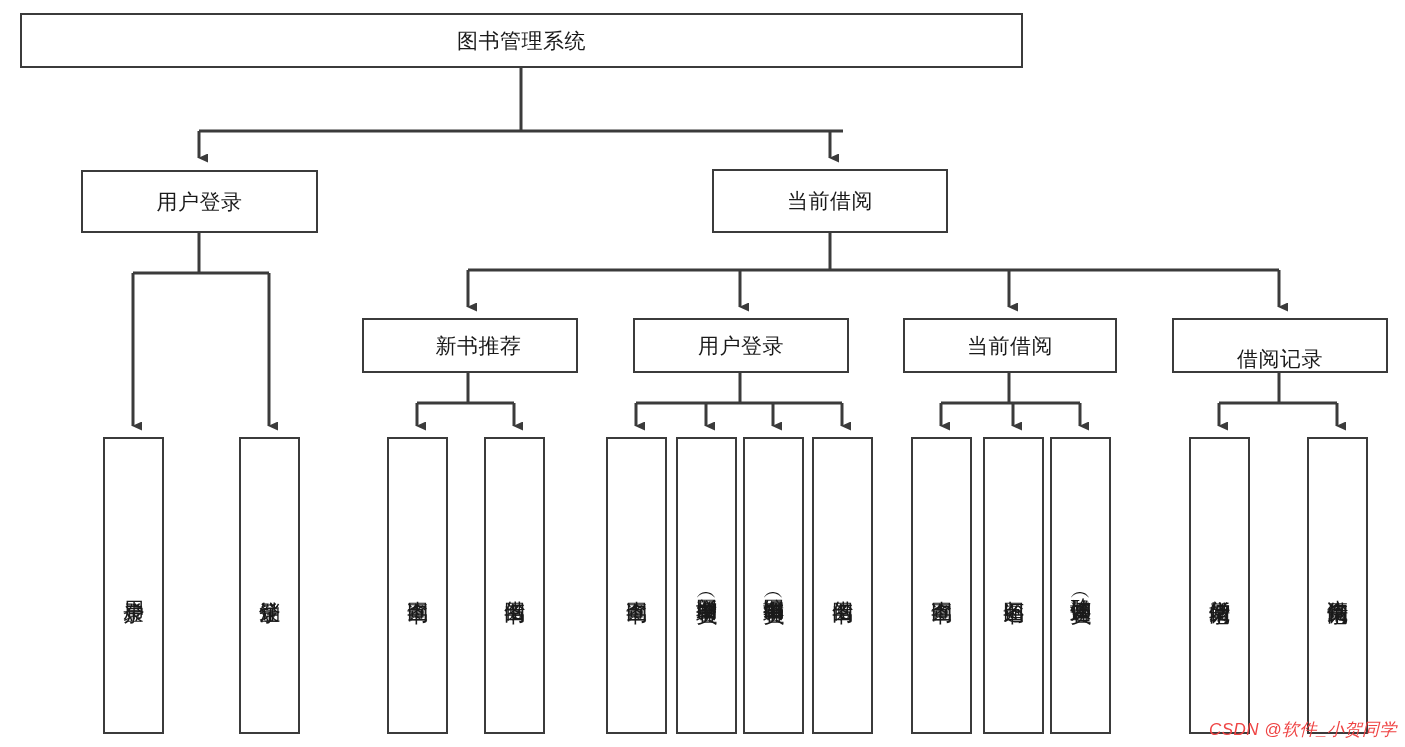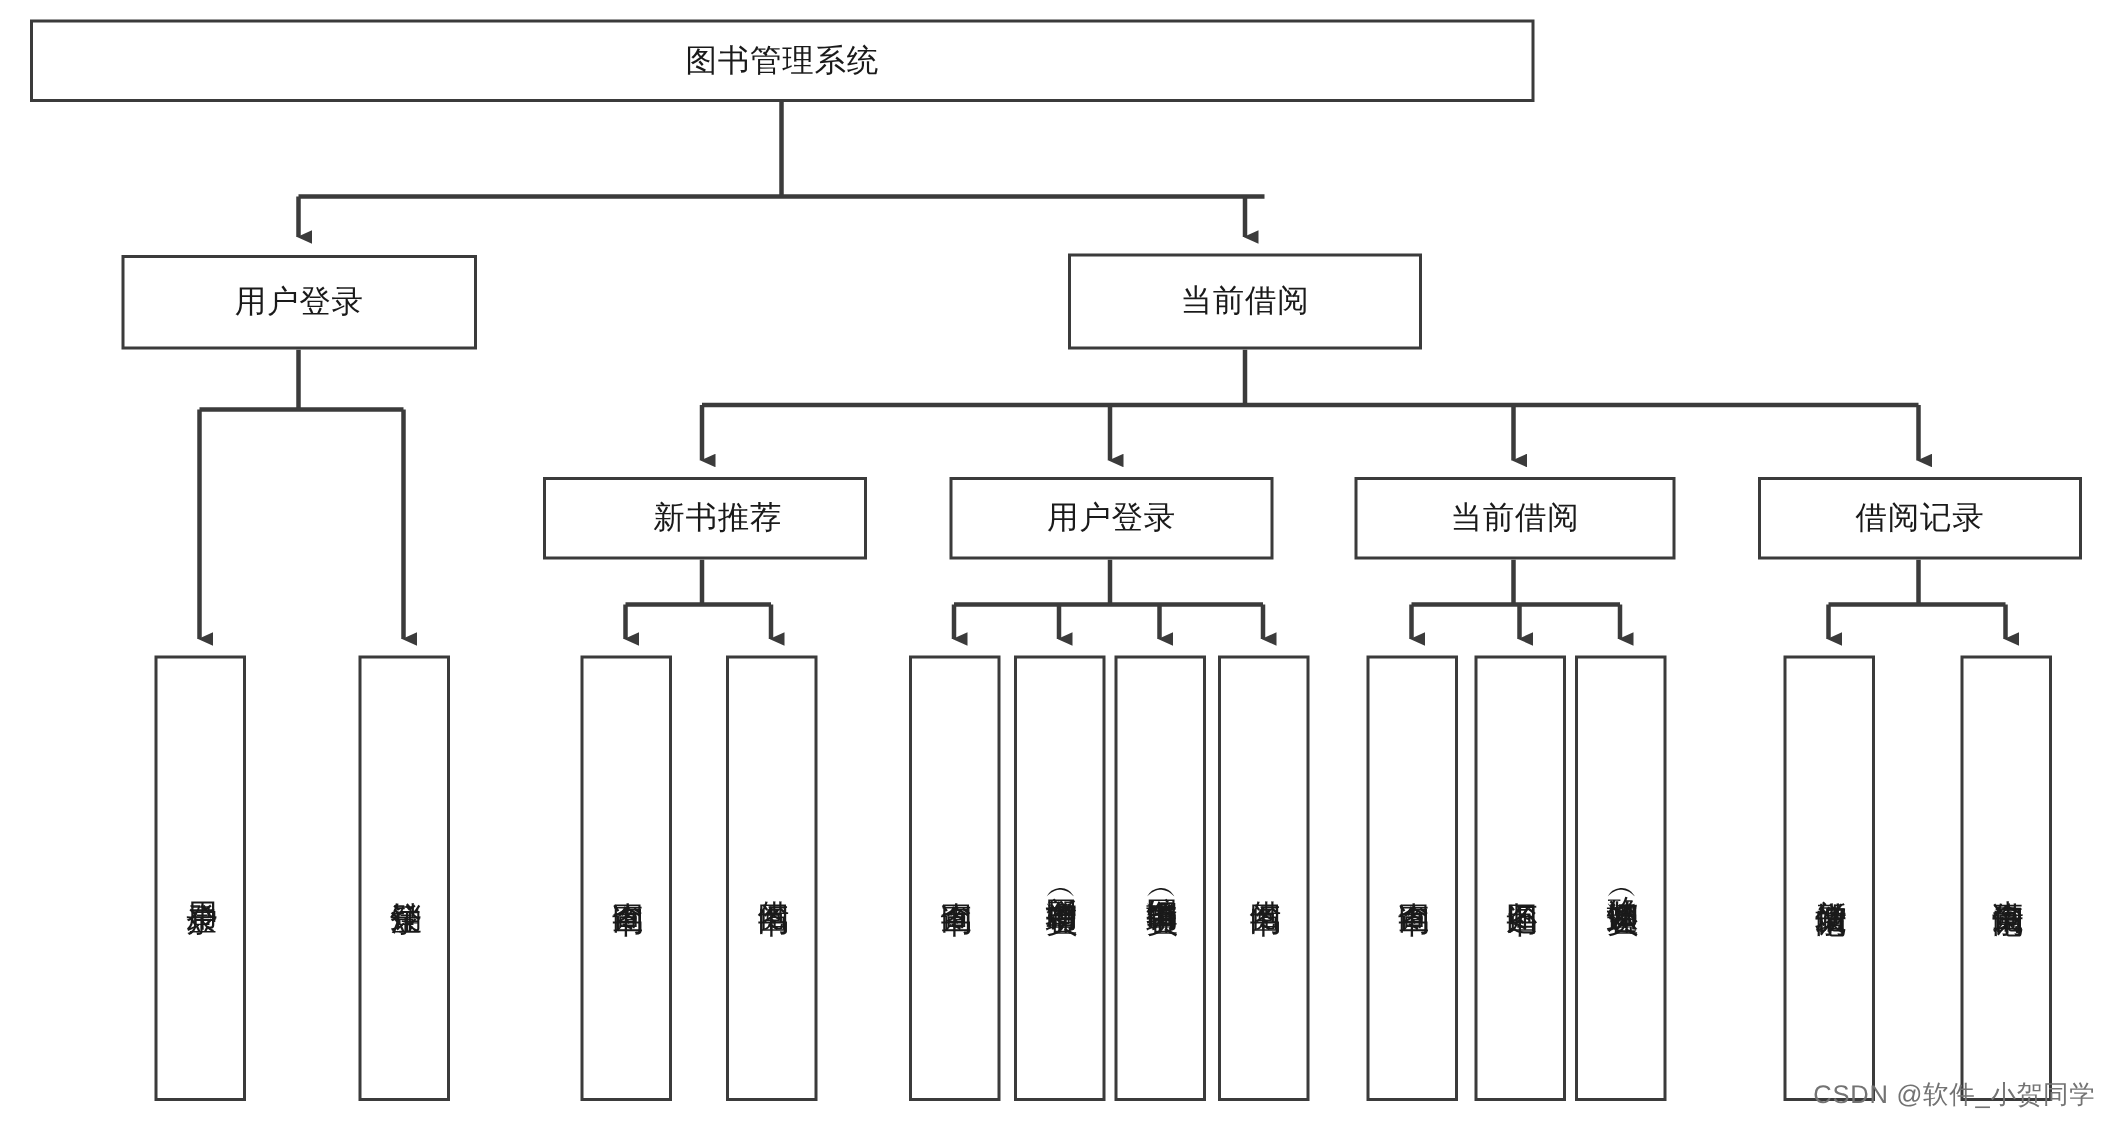--- a/index.html
+++ b/index.html
@@ -56,24 +56,25 @@
     white-space: nowrap;
   }
   .node .label {
     display: block;
   }
   #watermark {
     position: absolute;
     right: 8px;
     bottom: 6px;
     font-size: 17px;
-    color: #737373;
+    color: #ef4444;
     letter-spacing: 0.5px;
     white-space: nowrap;
     user-select: none;
+    font-style: italic;
   }
 </style>
 </head>
 <body>
 
 <div id="diagram-root">
 
   <svg class="connectors" viewBox="0 0 1405 747" xmlns="http://www.w3.org/2000/svg">
     <defs>
       <marker id="arrowhead" markerWidth="9" markerHeight="10" refX="4.5" refY="9" orient="auto" markerUnits="userSpaceOnUse">
@@ -137,21 +138,21 @@
 
   <div class="node horizontal" id="node-l3-0" style="left: 362px; top: 318px; width: 216px; height: 55px; padding-left: 17px;">
     <span class="label">新书推荐</span>
   </div>
   <div class="node horizontal" id="node-l3-1" style="left: 633px; top: 318px; width: 216px; height: 55px;">
     <span class="label">用户登录</span>
   </div>
   <div class="node horizontal" id="node-l3-2" style="left: 903px; top: 318px; width: 214px; height: 55px; align-items: center;">
     <span class="label">当前借阅</span>
   </div>
-  <div class="node horizontal" id="node-l3-3" style="left: 1172px; top: 318px; width: 216px; height: 55px;">
+  <div class="node horizontal" id="node-l3-3" style="left: 1172px; top: 318px; width: 216px; height: 55px; align-items: flex-end;">
     <span class="label">借阅记录</span>
   </div>
 
   <div class="node vertical" id="leaf-0" style="left: 103px; top: 437px; width: 61px; height: 297px;">
     <span class="label">用户登录</span>
   </div>
   <div class="node vertical" id="leaf-1" style="left: 239px; top: 437px; width: 61px; height: 297px;">
     <span class="label">注销登录</span>
   </div>
   <div class="node vertical" id="leaf-2" style="left: 387px; top: 437px; width: 61px; height: 297px;">

